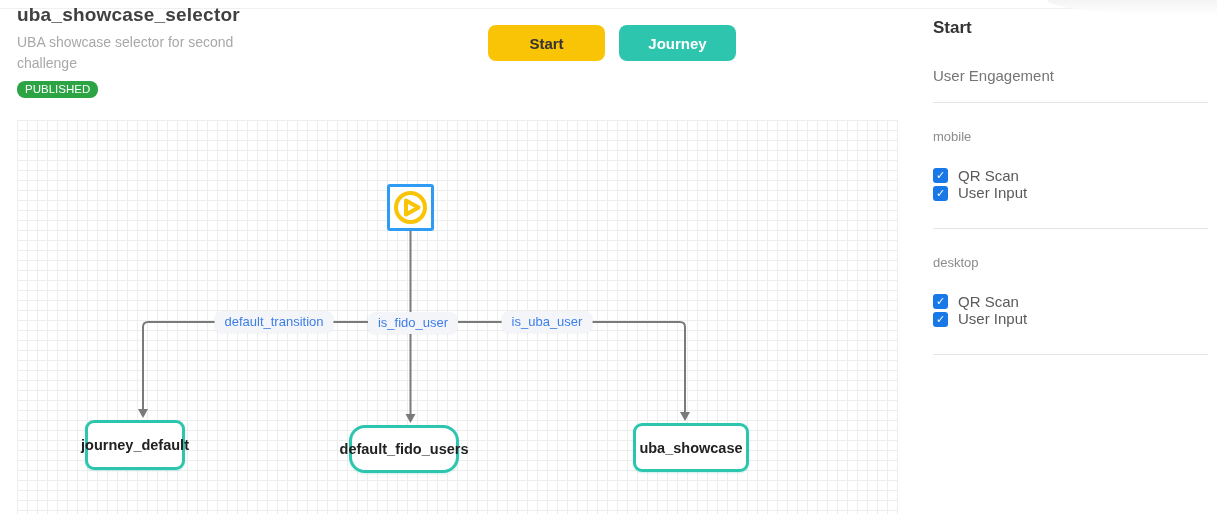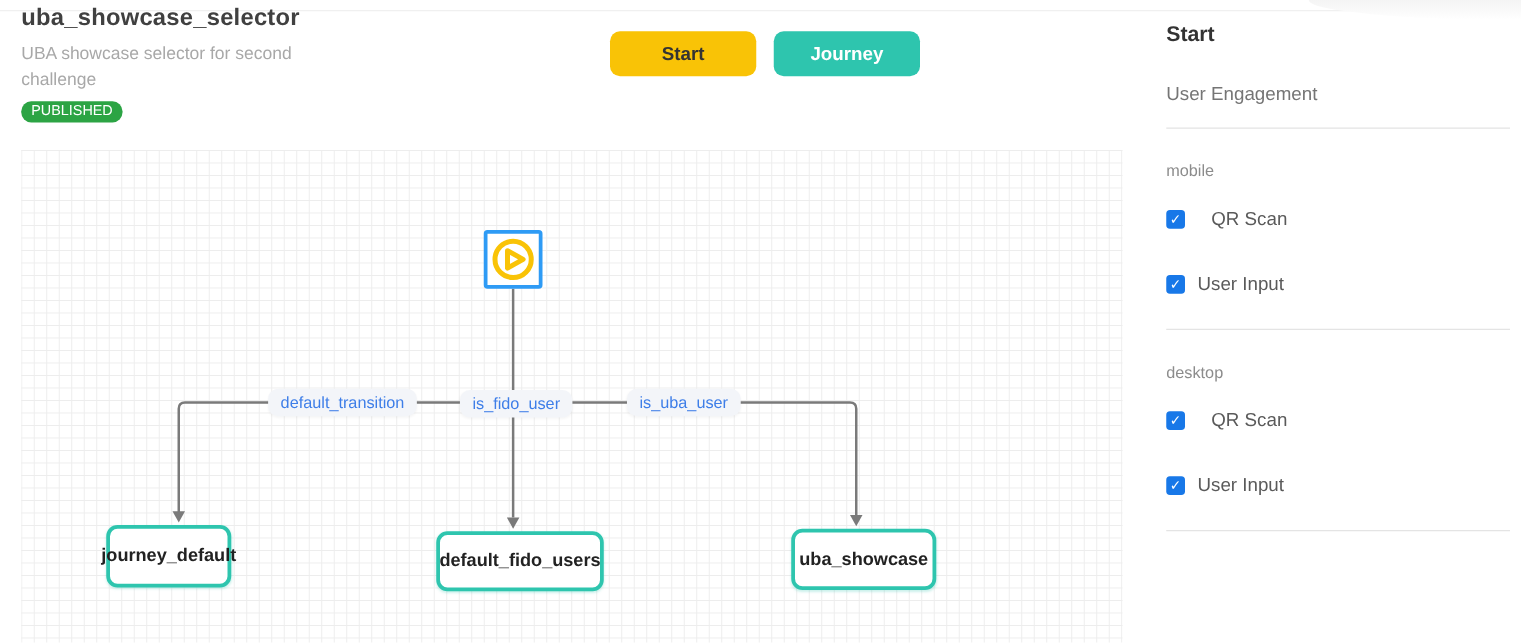--- a/index.html
+++ b/index.html
@@ -40,32 +40,32 @@
   .edge-label { position: absolute; transform: translate(-50%, -50%);
     background: #f3f5f9; color: #3e7ee8; font-size: 13px; padding: 3px 10px 4px 10px;
     border-radius: 8px; white-space: nowrap; cursor: pointer;
     box-shadow: 0 1px 2px rgba(0,0,0,0.04); }
 
   .flow-node { position: absolute; background: #ffffff; border: 3px solid #2ec5ae;
     border-radius: 9px; display: flex; align-items: center; justify-content: center;
     font-size: 14.5px; font-weight: bold; color: #222222; cursor: pointer;
     box-shadow: 0 1px 2px rgba(46,197,174,0.25); white-space: nowrap; }
   .node-left   { left: 68px;  top: 300px; width: 100px; height: 50px; }
-  .node-center { left: 332px; top: 305px; width: 134px; height: 48px; }
+  .node-center { left: 332px; top: 305px; width: 110px; height: 48px; border-radius: 16px; }
   .node-right  { left: 616px; top: 303px; width: 116px; height: 49px; text-align: center; }
 
   
   .sidebar { position: absolute; left: 933px; top: 0; width: 275px; }
   .sidebar-title { margin-top: 18px; font-size: 17px; font-weight: bold; color: #333333; }
   .sidebar-subtitle { margin-top: 29px; font-size: 15px; color: #757575; }
   .divider { margin-top: 18px; height: 1px; background: #e4e4e4; }
   .section-label { margin-top: 26px; font-size: 13px; color: #8c8c8c; }
   .check-row { display: flex; align-items: center; cursor: pointer; }
-  .check-row.first { margin-top: 23px; gap: 11px; }
-  .check-row.second { margin-top: 35px; }
+  .check-row.first { margin-top: 23px; }
+  .check-row.second { margin-top: 0; align-items: flex-end; }
   .checkbox { width: 15px; height: 15px; background: #1878e8; border-radius: 3px;
     display: inline-flex; align-items: center; justify-content: center;
     color: #ffffff; font-size: 11px; font-weight: bold; flex: 0 0 auto; }
   .checkbox::after { content: "✓"; }
   .check-label { margin-left: 10px; font-size: 15px; color: #5a5a5a; }
   .divider-mobile { margin-top: 27px; }
   .divider-desktop { margin-top: 27px; }
 </style>
 </head>
 <body>

